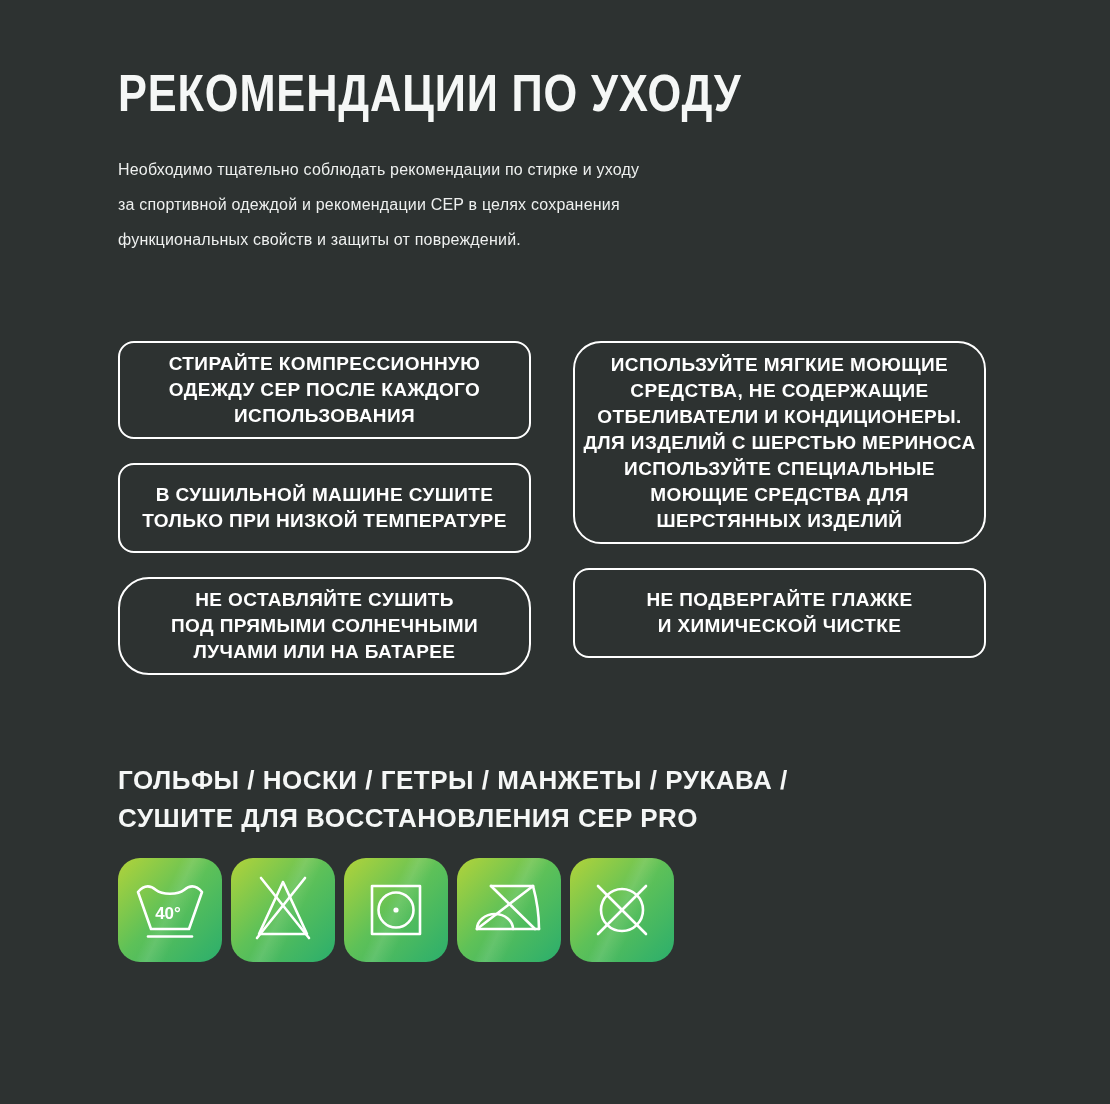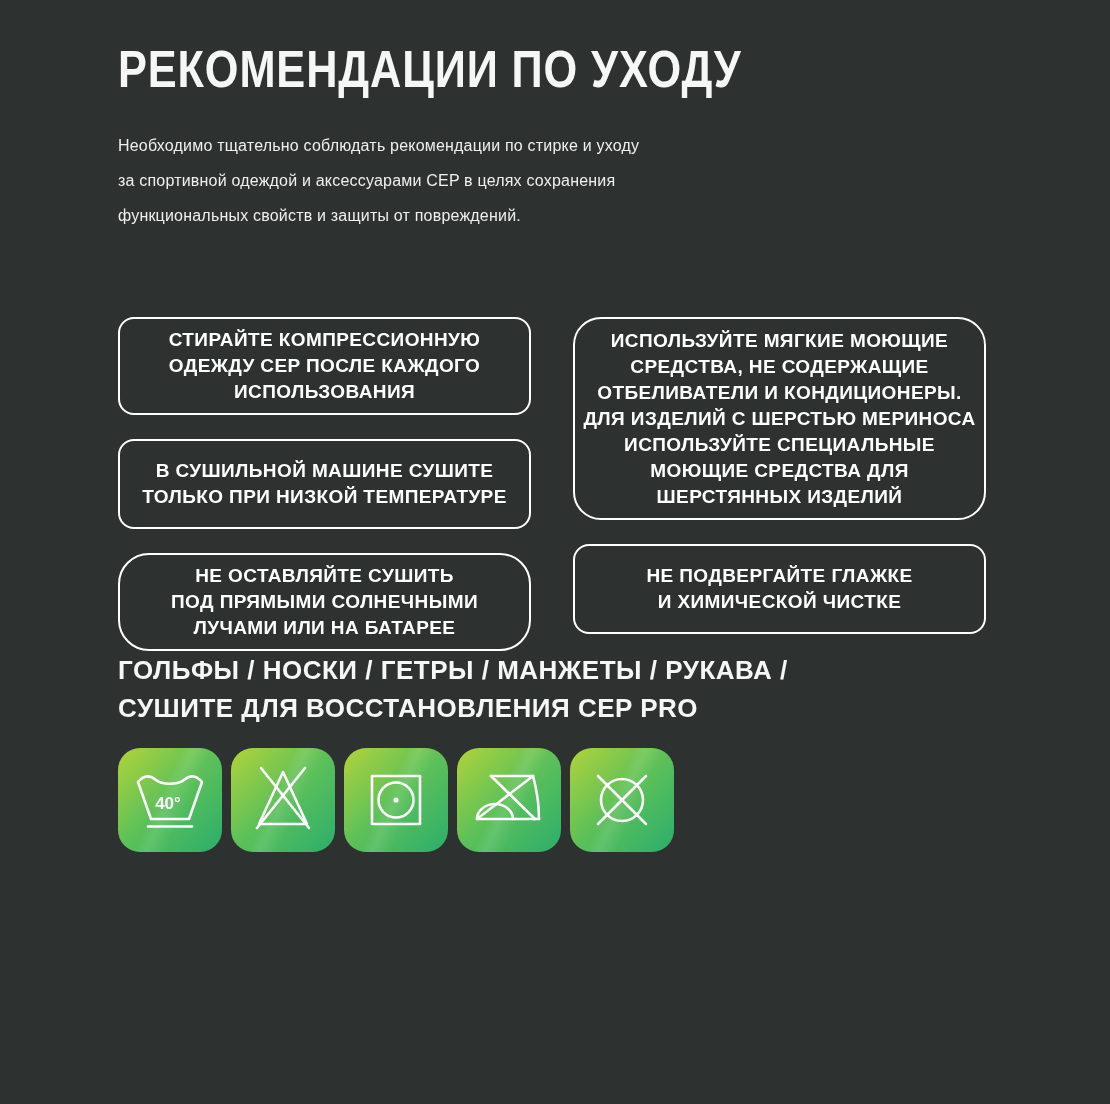--- a/index.html
+++ b/index.html
@@ -5,21 +5,21 @@
   * { margin: 0; padding: 0; box-sizing: border-box; }
   html, body { width: 1110px; height: 1104px; }
   body {
     background: #2d3231;
     font-family: "Liberation Sans", sans-serif;
     color: #ffffff;
     overflow: hidden;
   }
   .page {
     width: 950px; height: 1104px;
-    padding: 40px 0 0 118px;
+    padding: 64px 0 0 118px;
     position: relative;
   }
   .title {
     font-size: 51px;
     font-weight: 700;
     letter-spacing: 1px;
     color: #f5f7f6;
     display: inline-block;
     transform: scaleX(0.85);
     transform-origin: left center;
@@ -61,20 +61,21 @@
     line-height: 26px;
     letter-spacing: 0.4px;
     text-transform: uppercase;
     white-space: nowrap;
   }
   .h89  { min-height: 89px; }
   .h90  { min-height: 90px; }
   .h93  { min-height: 93px; border-radius: 31px; }
   .h203 { min-height: 203px; border-radius: 28px; }
   .products-heading {
+    margin-top: 86px;
     font-size: 26px;
     font-weight: 700;
     letter-spacing: 0.5px;
     color: #f5f7f6;
   }
   .products-heading .line { line-height: 38px; white-space: nowrap; }
   .tiles {
     margin-top: 21px;
     display: flex;
     gap: 9px;
@@ -111,21 +112,21 @@
 </style>
 </head>
 <body>
 
 <div class="page">
 
   <h1 class="title">РЕКОМЕНДАЦИИ ПО УХОДУ</h1>
 
   <div class="intro">
     <div class="line">Необходимо тщательно соблюдать рекомендации по стирке и уходу</div>
-    <div class="line">за  спортивной одеждой и аксессуарами CEP в целях сохранения</div>
+    <div class="line">за  спортивной одеждой и рекомендации CEP в целях сохранения</div>
     <div class="line">функциональных свойств и защиты от повреждений.</div>
   </div>
 
   <div class="cards">
 
     <div class="card-col">
       <div class="card h89">
         <div class="c-line">СТИРАЙТЕ КОМПРЕССИОННУЮ</div>
         <div class="c-line">ОДЕЖДУ CEP ПОСЛЕ КАЖДОГО</div>
         <div class="c-line">ИСПОЛЬЗОВАНИЯ</div>

